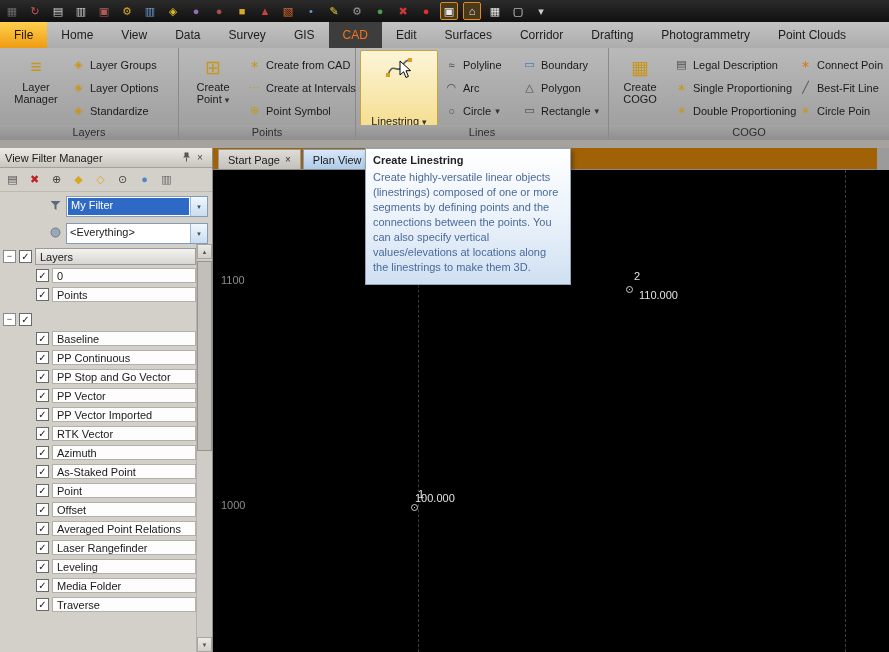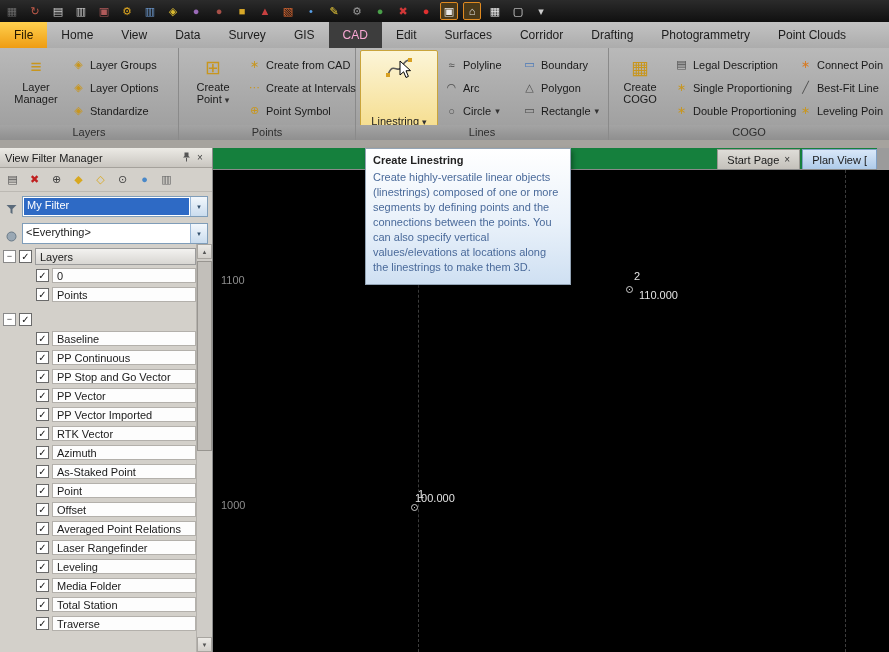--- a/index.html
+++ b/index.html
@@ -11,21 +11,21 @@
   .titlebar{position:absolute;top:0;left:0;right:0;height:22px;background:linear-gradient(#2b2b2b,#101010);
             display:flex;align-items:center;gap:7px;padding:0 4px;}
   .tb-icon{width:16px;height:16px;line-height:16px;text-align:center;font-size:11px;flex:none;}
   .tb-icon.active-tool{outline:1px solid #e08a20;background:#4a3a1a;border-radius:1px;}
 
   
   .ribbon-tabs{position:absolute;top:22px;left:0;right:0;height:26px;display:flex;
                background:linear-gradient(#c3c3c3,#acacac);border-bottom:1px solid #8d8d8d;font-size:12px;overflow:hidden;}
   .rtab{padding:0 14px;display:flex;align-items:center;white-space:nowrap;color:#1c1c1c;}
   .rtab.file{background:linear-gradient(#ffd04e,#ee9c12);color:#241800;}
-  .rtab.active{background:#3d3d3d;color:#f9a8d4;}
+  .rtab.active{background:#3d3d3d;color:#f97316;}
 
   
   .ribbon{position:absolute;top:48px;left:0;right:0;height:92px;display:flex;
           background:linear-gradient(#b9b9b9,#9c9c9c);border-bottom:1px solid #828282;overflow:hidden;}
   .rgroup{position:relative;display:flex;align-items:flex-start;padding:2px 0 15px 0;border-right:1px solid #8a8a8a;box-sizing:border-box;}
   .rgroup.g-layers{width:179px;}
   .rgroup.g-points{width:177px;}
   .rgroup.g-lines{width:253px;}
   .rgroup.g-cogo{flex:1;border-right:none;}
   .rgroup-caption{position:absolute;left:0;right:0;bottom:0;height:15px;line-height:15px;text-align:center;
@@ -47,21 +47,21 @@
   .mid-strip{position:absolute;top:140px;left:0;width:889px;height:8px;background:#a6a39e;}
 
   
   .left-panel{position:absolute;top:148px;left:0;width:212px;bottom:0;background:#d3d0ca;border-right:1px solid #8c8c8c;}
   .panel-title{height:19px;background:linear-gradient(#eceae5,#c9c6c0);border-bottom:1px solid #a5a29c;
                display:flex;align-items:center;padding:0 5px;}
   .panel-title .t{flex:1;}
   .pt-btn{width:14px;text-align:center;color:#444;font-size:10px;}
   .panel-toolbar{height:23px;display:flex;align-items:center;gap:7px;padding:0 5px;border-bottom:1px solid #bcb9b3;}
   .ptb-icon{width:15px;height:15px;line-height:15px;text-align:center;font-size:11px;flex:none;}
-  .combo-row{display:flex;align-items:flex-end;gap:4px;padding:4px 4px 2px 4px;}
+  .combo-row{display:flex;align-items:center;gap:4px;padding:4px 4px 2px 4px;margin-left:44px;}
   .cr-icon{width:14px;text-align:center;flex:none;}
   .combo{flex:1;height:19px;background:#fff;border:1px solid #7f9db9;display:flex;align-items:stretch;}
   .combo .val{flex:1;line-height:17px;padding:0 3px;overflow:hidden;white-space:nowrap;}
   .combo .val.sel{background:#2e6ac5;color:#fff;margin:1px;line-height:15px;}
   .combo .dd{width:16px;border-left:1px solid #9ab8d8;background:linear-gradient(#f2f7fc,#cadcee);
              display:flex;align-items:center;justify-content:center;}
   .dd::after{content:"▼";font-size:6px;color:#33506e;}
 
   .tree{position:absolute;top:96px;left:0;right:16px;bottom:0;overflow:hidden;padding-top:3px;}
   .tree-hrow{display:flex;align-items:center;height:19px;padding-left:3px;gap:3px;}
@@ -79,22 +79,22 @@
 
   .vscroll{position:absolute;top:96px;right:0;width:16px;bottom:0;background:#cfccc7;border-left:1px solid #b5b2ad;box-sizing:border-box;}
   .sb-btn{height:15px;display:flex;align-items:center;justify-content:center;
           background:linear-gradient(#eceae6,#d2cfca);border:1px solid #a8a5a0;box-sizing:border-box;}
   .sb-up::after{content:"▲";font-size:6px;color:#555;}
   .sb-down::after{content:"▼";font-size:6px;color:#555;}
   .sb-down{position:absolute;bottom:0;left:0;right:0;}
   .sb-thumb{position:absolute;top:17px;left:0;right:0;height:190px;background:#c2bfba;border:1px solid #989590;box-sizing:border-box;}
 
   
-  .doc-tabs{position:absolute;top:148px;left:213px;right:12px;height:22px;background:#15803d;border-bottom:1px solid #8a8a8a;
-            display:flex;align-items:flex-end;padding-left:5px;gap:2px;box-sizing:border-box;justify-content:flex-end;}
+  .doc-tabs{position:absolute;top:148px;left:213px;right:12px;height:22px;background:#a16207;border-bottom:1px solid #8a8a8a;
+            display:flex;align-items:flex-end;padding-left:5px;gap:2px;box-sizing:border-box;}
   .dtab{height:19px;display:flex;align-items:center;padding:0 9px;gap:5px;white-space:nowrap;
         background:linear-gradient(#dedcd7,#c4c1bb);border:1px solid #9b9893;border-bottom:none;}
   .dtab.active{background:linear-gradient(#d9e7f8,#aecbe9);border-color:#7e9fc4;}
   .tclose{font-size:10px;color:#333;}
 
   .canvas{position:absolute;top:170px;left:213px;width:676px;height:482px;background:#000;overflow:hidden;}
   .dash-v{position:absolute;top:0;bottom:0;width:0;border-left:1px dashed #3c3c3c;}
   .grid-label{position:absolute;color:#8d8d8d;}
   .marker{position:absolute;width:5px;height:5px;border:1px solid #cccccc;border-radius:50%;}
   .marker::after{content:"";position:absolute;left:2px;top:2px;width:1px;height:1px;background:#ccc;}
@@ -271,21 +271,21 @@
         <div class="sitem">
           <span class="sicon orange">∗</span>
           <span>Connect Poin</span>
         </div>
         <div class="sitem">
           <span class="sicon dim">╱</span>
           <span>Best-Fit Line</span>
         </div>
         <div class="sitem">
           <span class="sicon gold">∗</span>
-          <span>Leveling Poin</span>
+          <span>Circle Poin</span>
         </div>
       </div>
       <div class="rgroup-caption">COGO</div>
     </div>
   </div>
 
   <div class="mid-strip"></div>
 
   <div class="left-panel">
     <div class="panel-title">
@@ -410,24 +410,20 @@
           <div class="tree-crow">
           <span class="checkbox checked"></span>
           <span class="child-box">Leveling</span>
         </div>
           <div class="tree-crow">
           <span class="checkbox checked"></span>
           <span class="child-box">Media Folder</span>
         </div>
           <div class="tree-crow">
           <span class="checkbox checked"></span>
-          <span class="child-box">Total Station</span>
-        </div>
-          <div class="tree-crow">
-          <span class="checkbox checked"></span>
           <span class="child-box">Traverse</span>
         </div>
         </div>
     </div>
 
     <div class="vscroll">
       <div class="sb-btn sb-up"></div>
       <div class="sb-thumb"></div>
       <div class="sb-btn sb-down"></div>
     </div>

